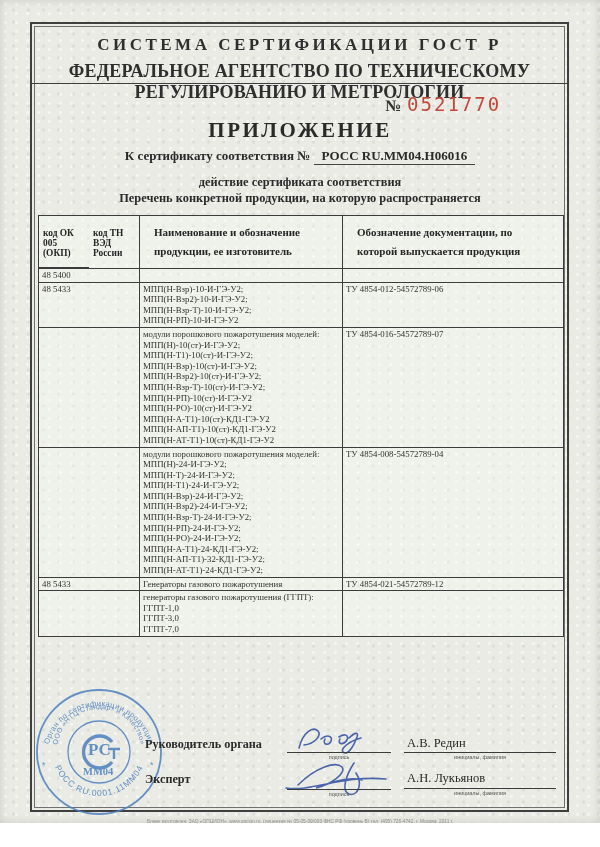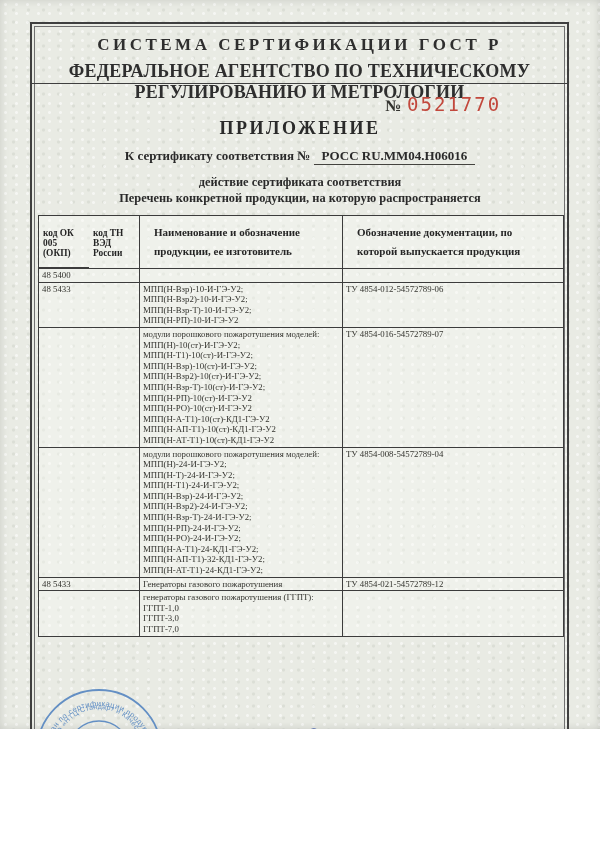--- a/index.html
+++ b/index.html
@@ -1,17 +1,17 @@
 <!DOCTYPE html>
 <html lang="ru"><head>
 <meta charset="utf-8">
 <style>
   html,body{margin:0;padding:0;}
   .page{
-    position:relative; width:600px; height:729px; overflow:hidden;
+    position:relative; width:600px; height:823px; overflow:hidden;
     font-family:"Liberation Serif", serif; color:#262626;
     background-color:#e9ebe4;
     background-image:
       radial-gradient(circle, rgba(255,255,255,.55) 1px, transparent 1.9px),
       radial-gradient(circle, rgba(201,206,196,.45) 1px, transparent 2.1px);
     background-size: 11px 9px, 15px 12px;
     background-position: 0 0, 6px 4px;
     box-shadow: inset 0 0 10px rgba(0,0,0,.14);
     text-decoration: underline;
   }
@@ -36,21 +36,21 @@
   .form-number{
     position:absolute; left:385px; top:93px; white-space:nowrap;
   }
   .form-number .no{ font-size:16px; font-weight:bold; color:#33332f; }
   .form-number .digits{
     font-family:"DejaVu Sans Mono", monospace; font-size:19px; letter-spacing:2px;
     color:#c2483c; margin-left:6px;
   }
   .doc-title{
     position:absolute; left:0; right:0; top:118px; text-align:center;
-    font-weight:bold; font-size:18px; letter-spacing:2.5px; color:#2a2a2a;
+    font-weight:bold; font-size:21px; letter-spacing:2.5px; color:#2a2a2a;
   }
   .cert-line{
     position:absolute; left:0; right:0; top:148px; text-align:center;
     font-size:13px; font-weight:bold; color:#2a2a2a;
   }
   .cert-line .certno{
     font-weight:bold; border-bottom:1px solid #44433f; padding:0 8px 1px 8px;
   }
   .subtitle{
     position:absolute; left:0; right:0; top:174px; text-align:center;

